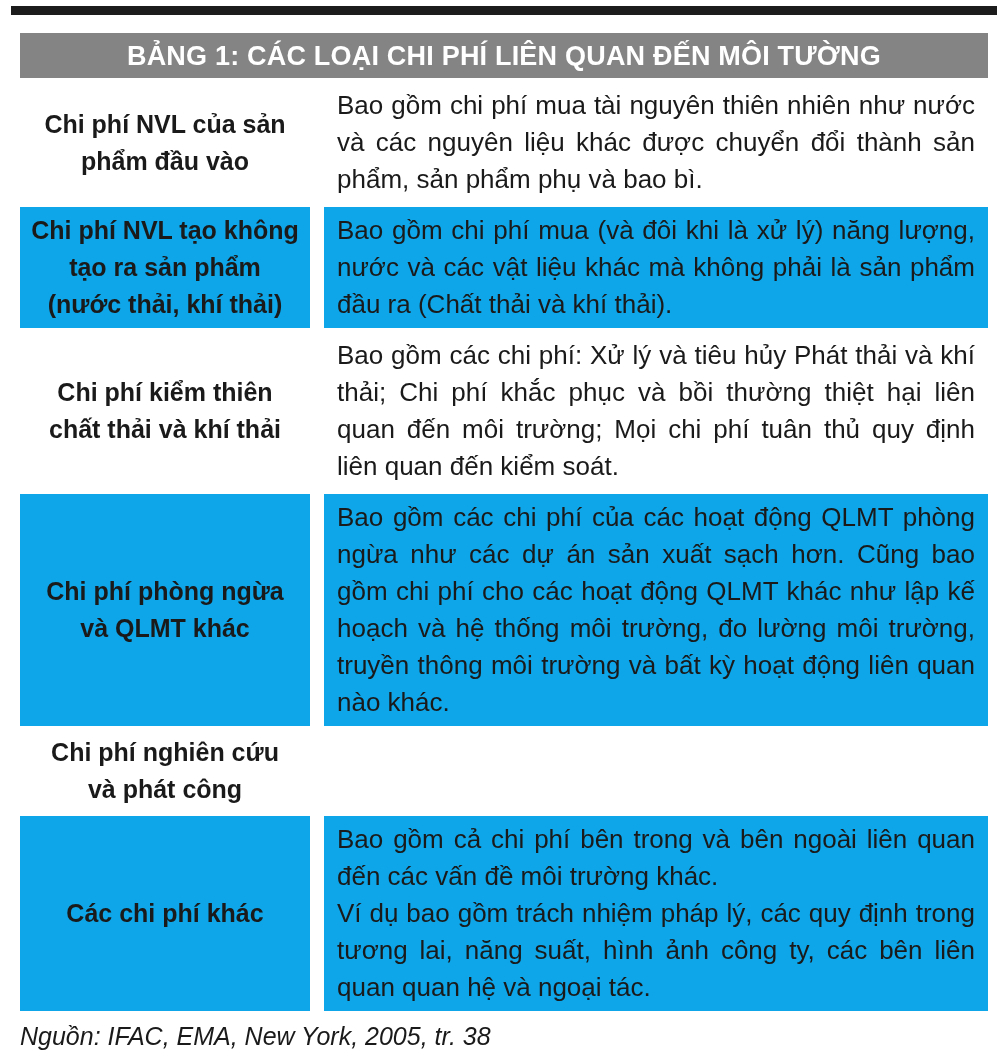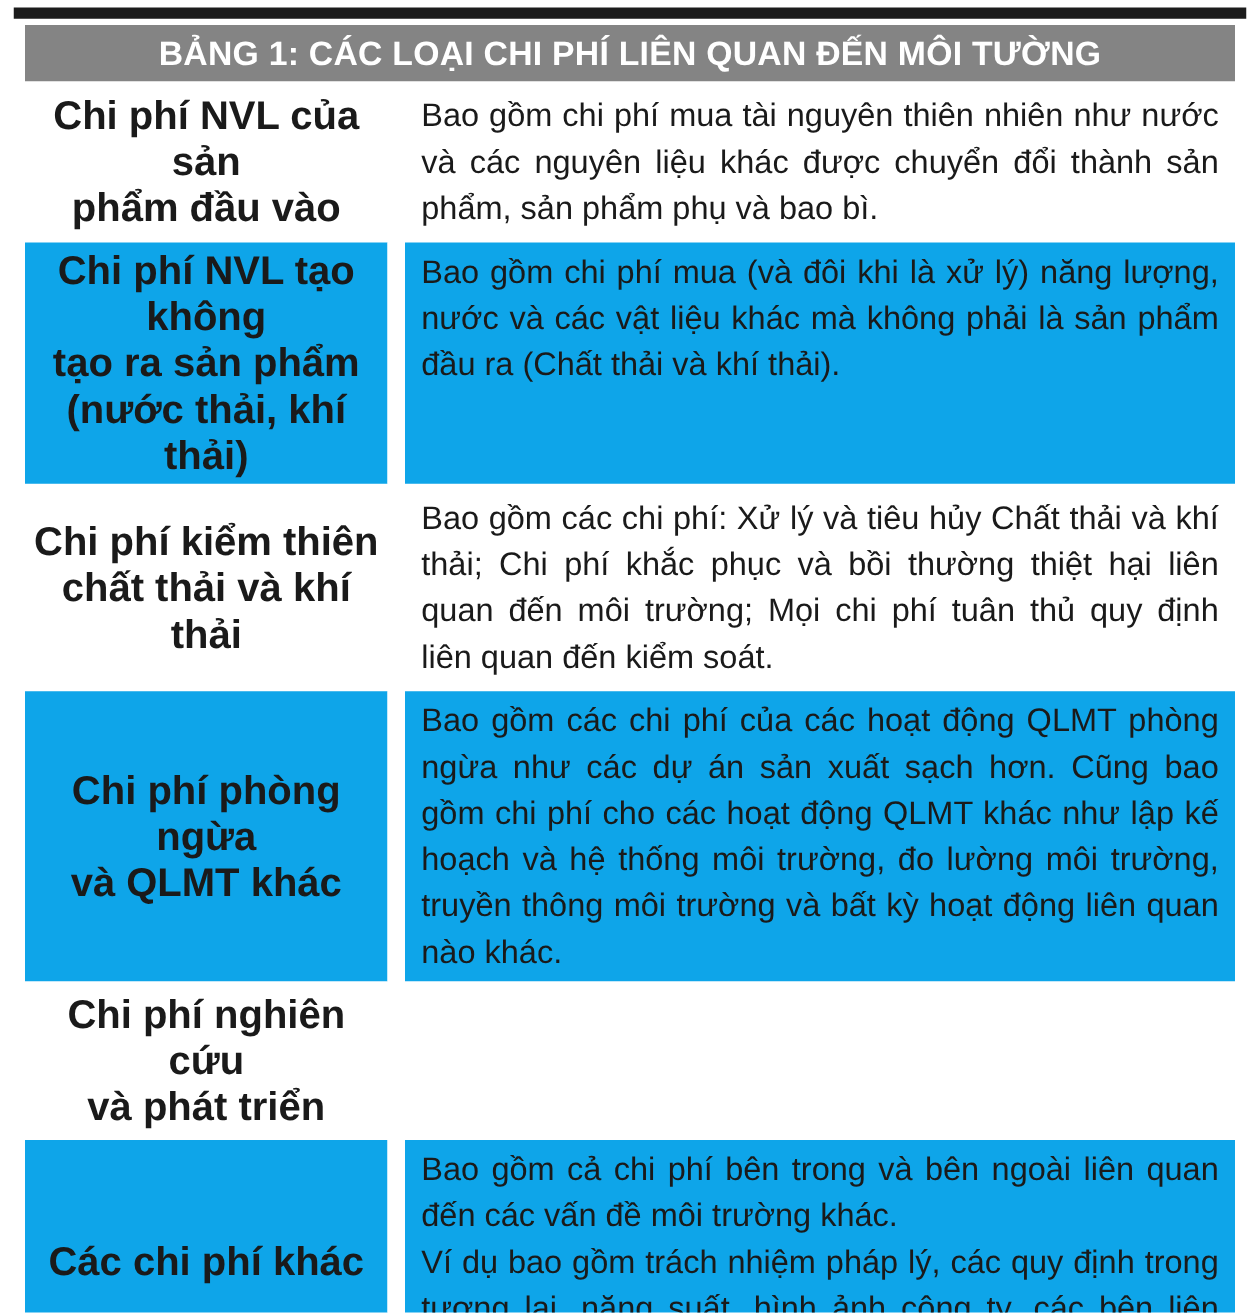--- a/index.html
+++ b/index.html
@@ -16,21 +16,21 @@
   }
   .top-rule {
     height: 9px;
     background: #1c1c1c;
     margin: 6px 11px 0 11px;
   }
   .content {
     margin: 0 20px;
   }
   .title-bar {
-    margin-top: 5px;
+    margin-top: 18px;
     background: #848484;
     color: #ffffff;
     font-weight: bold;
     font-size: 27px;
     line-height: 30px;
     text-align: center;
     padding: 8px 4px 7px 4px;
     letter-spacing: 0.2px;
   }
   .trow {
@@ -43,21 +43,21 @@
     background: #0ea5e9;
   }
   .label-cell {
     flex: 0 0 290px;
     width: 290px;
     display: flex;
     align-items: center;
     justify-content: center;
     text-align: center;
     font-weight: bold;
-    font-size: 32px;
+    font-size: 25px;
     line-height: 37px;
     white-space: pre-line;
     padding: 4px 2px;
     box-sizing: border-box;
   }
   .gutter {
     flex: 0 0 14px;
     width: 14px;
     background: #ffffff;
   }
@@ -109,36 +109,36 @@
     <div class="desc-cell">
       <div class="desc-text">Bao gồm chi phí mua (và đôi khi là xử lý) năng lượng, nước và các vật liệu khác mà không phải là sản phẩm đầu ra (Chất thải và khí thải).</div>
     </div>
   </div>
 
   <div class="trow">
     <div class="label-cell">Chi phí kiểm thiên
 chất thải và khí thải</div>
     <div class="gutter"></div>
     <div class="desc-cell">
-      <div class="desc-text">Bao gồm các chi phí: Xử lý và tiêu hủy Chất thải và khí thải; Chi phí khắc phục và bồi thường thiệt hại liên quan đến môi trường; Mọi chi phí tuân thủ quy định liên quan đến kiểm soát.</div>
+      <div class="desc-text">Bao gồm các chi phí: Xử lý và tiêu hủy Phát thải và khí thải; Chi phí khắc phục và bồi thường thiệt hại liên quan đến môi trường; Mọi chi phí tuân thủ quy định liên quan đến kiểm soát.</div>
     </div>
   </div>
 
   <div class="trow alt">
     <div class="label-cell">Chi phí phòng ngừa
 và QLMT khác</div>
     <div class="gutter"></div>
     <div class="desc-cell">
       <div class="desc-text">Bao gồm các chi phí của các hoạt động QLMT phòng ngừa như các dự án sản xuất sạch hơn. Cũng bao gồm chi phí cho các hoạt động QLMT khác như lập kế hoạch và hệ thống môi trường, đo lường môi trường, truyền thông môi trường và bất kỳ hoạt động liên quan nào khác.</div>
     </div>
   </div>
 
   <div class="trow">
     <div class="label-cell">Chi phí nghiên cứu
-và phát triển</div>
+và phát công</div>
     <div class="gutter"></div>
   </div>
 
   <div class="trow alt">
     <div class="label-cell">Các chi phí khác</div>
     <div class="gutter"></div>
     <div class="desc-cell">
       <div class="desc-text">Bao gồm cả chi phí bên trong và bên ngoài liên quan đến các vấn đề môi trường khác.
 Ví dụ bao gồm trách nhiệm pháp lý, các quy định trong tương lai, năng suất, hình ảnh công ty, các bên liên quan quan hệ và ngoại tác.</div>
     </div>

